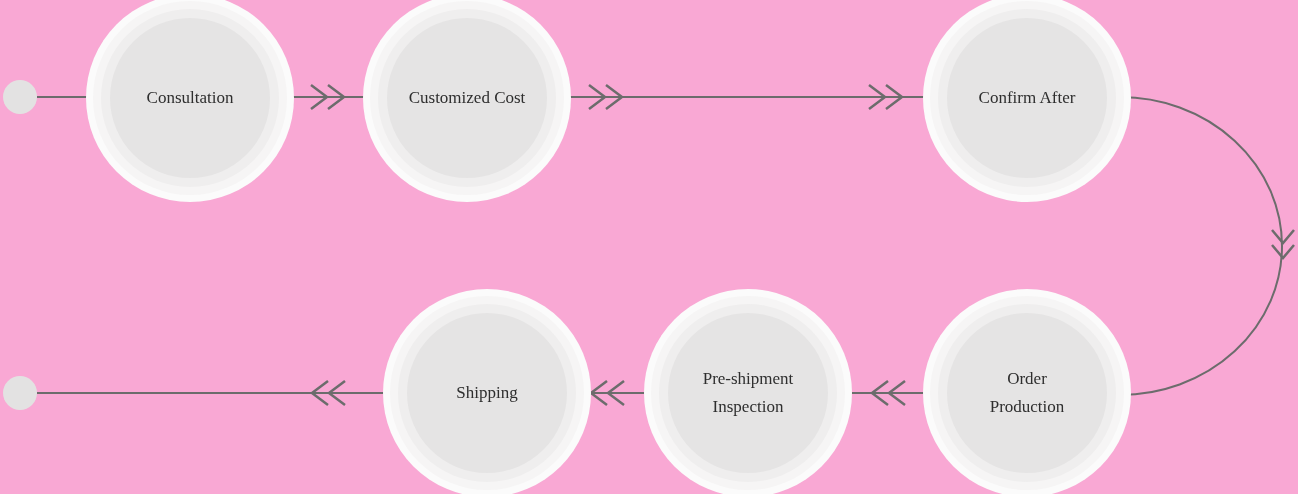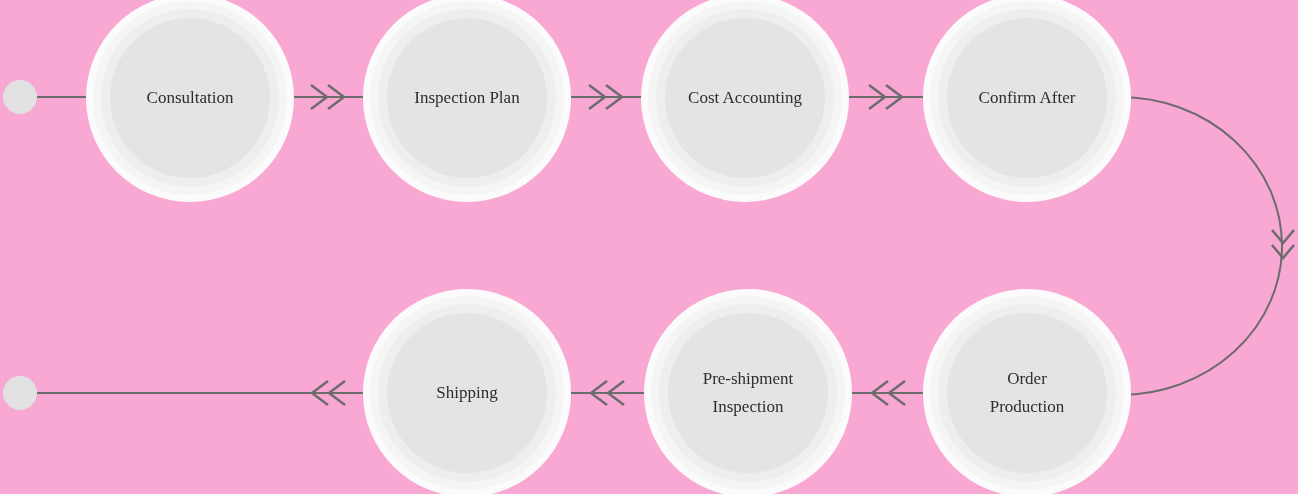--- a/index.html
+++ b/index.html
@@ -36,21 +36,21 @@
     color: #2e2e2e;
     font-weight: 400;
   }
   
   .n1 { left: 110px; top: 18px; }
   .n2 { left: 387px; top: 18px; }
   .n3 { left: 665px; top: 18px; }
   .n4 { left: 947px; top: 18px; }
   .n5 { left: 947px; top: 313px; }
   .n6 { left: 668px; top: 313px; }
-  .n7 { left: 387px; top: 313px; }
+  .n7 { left: 407px; top: 313px; }
   .n8 { left: 108px; top: 313px; }
 </style>
 </head>
 <body>
 
 <div class="stage">
 
   <svg class="connectors" width="1298" height="494" viewBox="0 0 1298 494">
 
     <circle cx="20" cy="97" r="17" fill="#e3e2e2"></circle>
@@ -94,24 +94,21 @@
         <polyline points="345,381 329,393 345,405"></polyline>
         <polyline points="328,381 312,393 328,405"></polyline>
       </g>
     </g>
   </svg>
 
   <div class="node n1">
     <div class="label">Consultation</div>
   </div>
   <div class="node n2">
-    <div class="label">Inspection Plan</div>
-  </div>
-  <div class="node n3">
-    <div class="label">Cost Accounting</div>
+    <div class="label">Customized Cost</div>
   </div>
   <div class="node n4">
     <div class="label">Confirm After</div>
   </div>
   <div class="node n6">
     <div class="label">Pre-shipment Inspection</div>
   </div>
   <div class="node n5">
     <div class="label">Order Production</div>
   </div>

